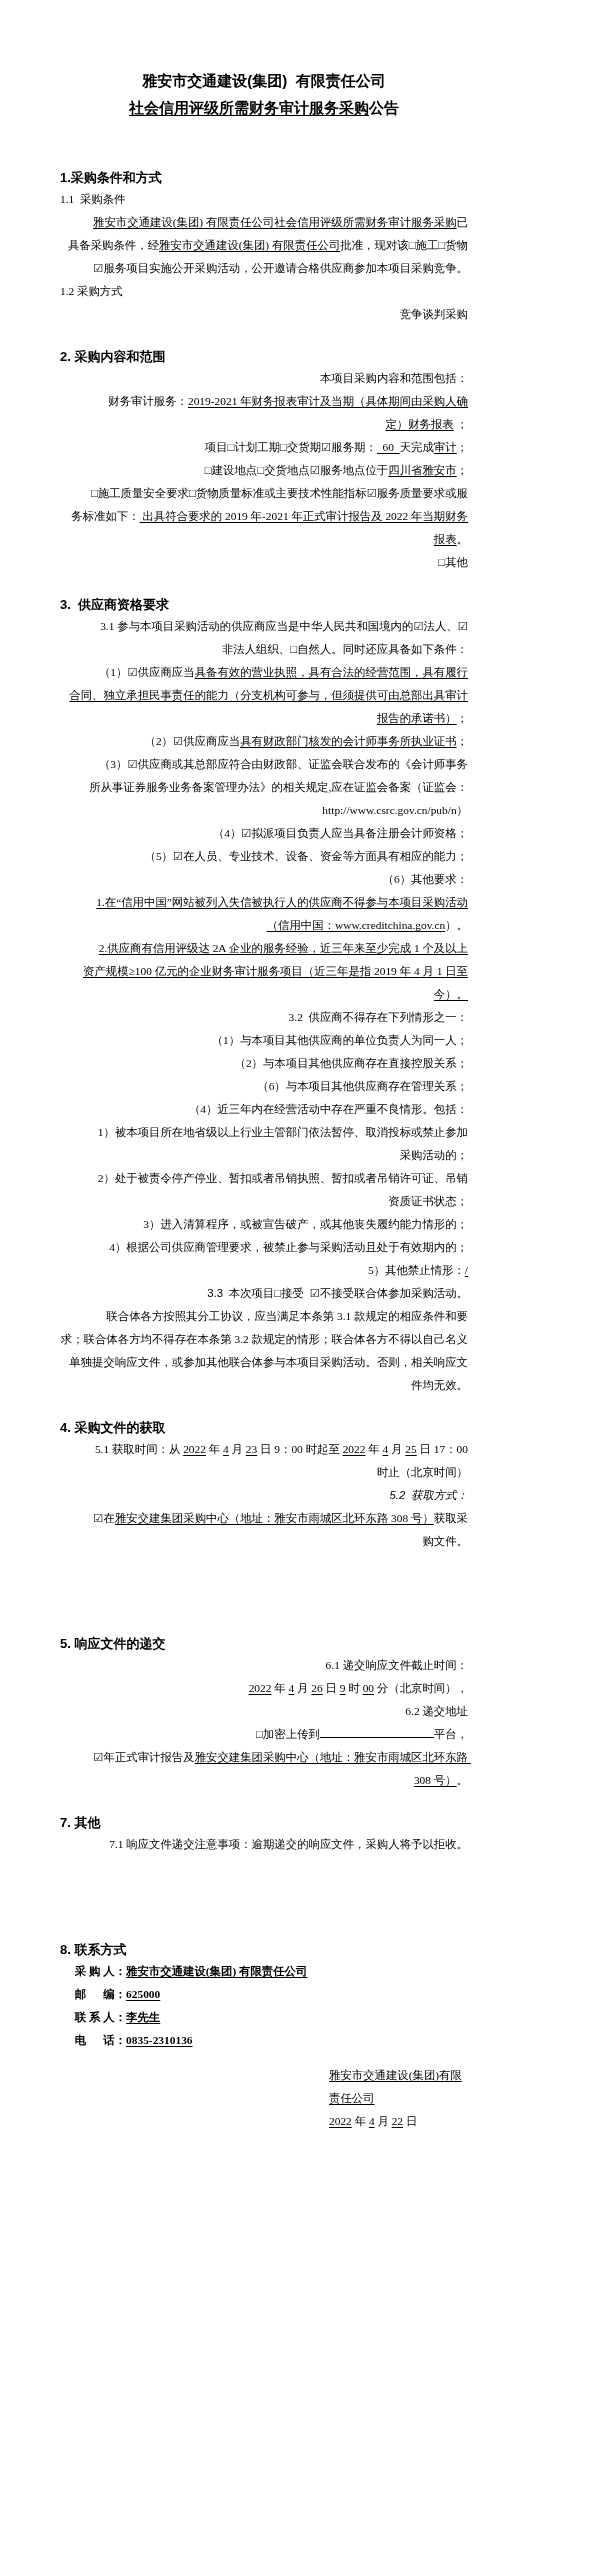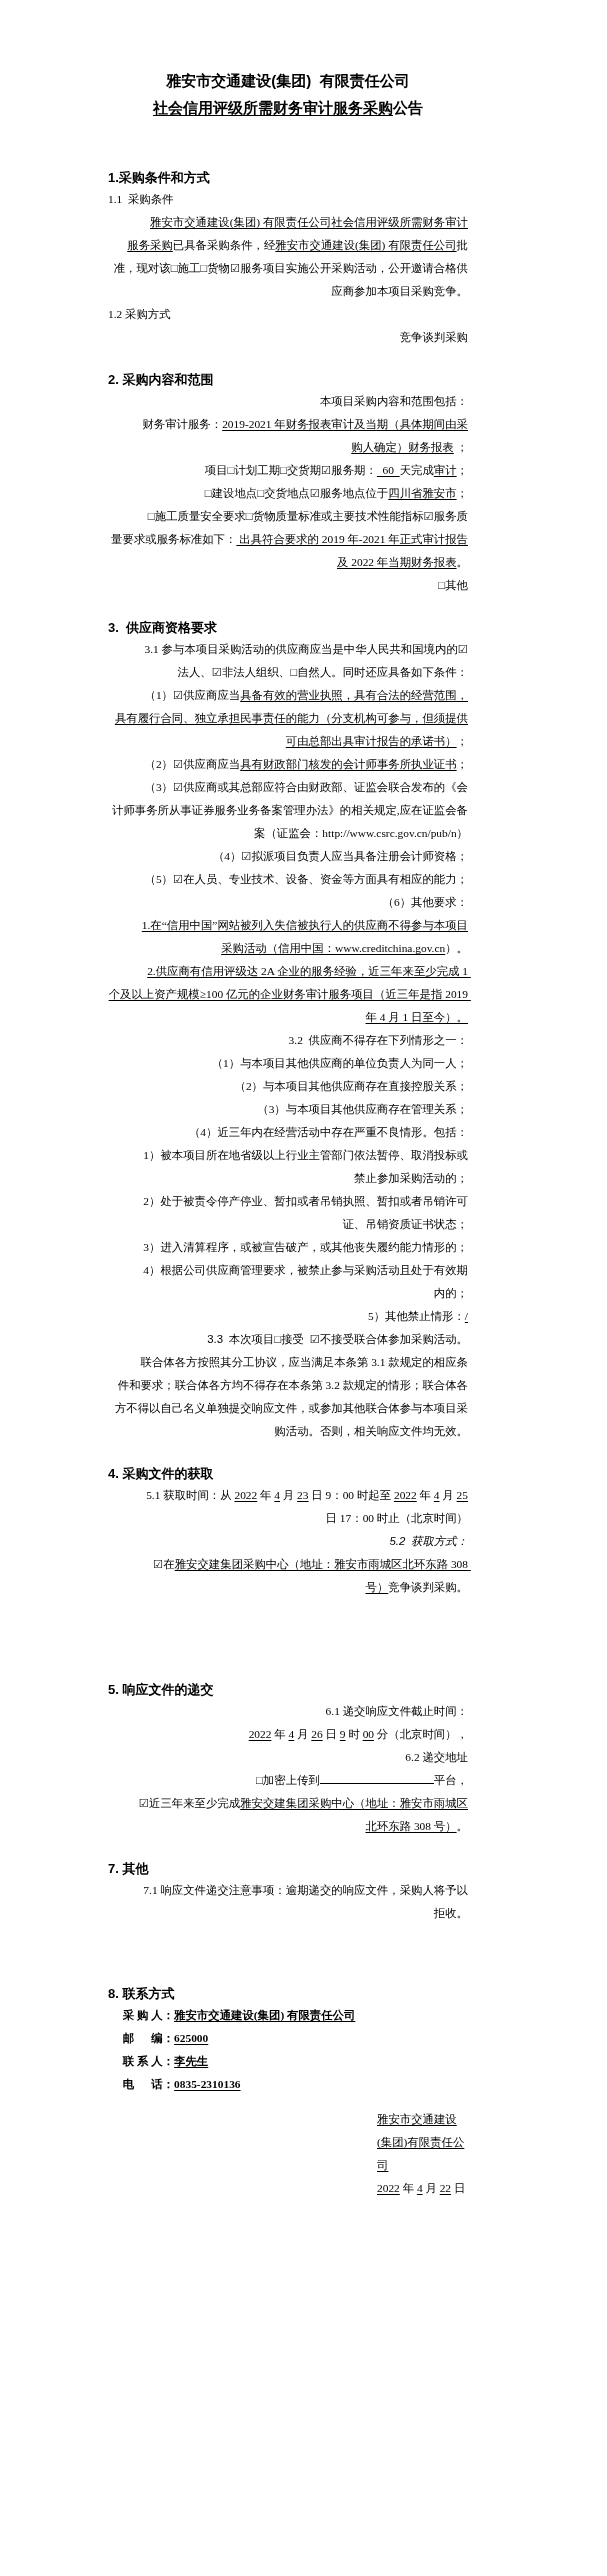--- a/index.html
+++ b/index.html
@@ -1,20 +1,20 @@
 <!DOCTYPE html>
 <html style="font-size:12px"><head>
 <meta charset="utf-8">
 <style>
   html,body{margin:0;padding:0;background:#ffffff;}
   body{width:607px;height:2576px;position:relative;color:#000;}
   .doc{
     box-sizing:border-box;
     width:541px;height:2576px;
-    padding:67px 73px 0 108px;
+    padding:67px 73px 0 60px;
     font-family:"Liberation Serif","DejaVu Serif","DejaVu Sans",serif;
     font-size:11.4px;line-height:23px;
     overflow:hidden;
   }
   .title{
     font-family:"Liberation Sans","DejaVu Sans",sans-serif;
     font-weight:bold;font-size:15px;line-height:27px;
     text-align:center;margin:0;white-space:pre-wrap;
   }
   .h{
@@ -27,21 +27,21 @@
   .ind1{text-indent:1.3em;font-weight:bold;}
   .u{text-decoration:underline;text-underline-offset:2.3px;}
   .sans{font-family:"Liberation Sans","DejaVu Sans",sans-serif;}
   .blank{display:inline-block;width:114px;height:1.05em;border-bottom:0.8px solid #000;vertical-align:baseline;}
   .sig{margin:12px 0 0 269px;}
   .mt6{margin-top:4.6px;font-style:italic;}
   .mt10{margin-top:7.6px;}
   .mt16{margin-top:12px;}
   .mt26{margin-top:20px;}
   .mt60{margin-top:46px;}
-  .mt72{margin-top:58px;}
+  .mt72{margin-top:83px;}
   .mt185{margin-top:140px;}
   .mt250{margin-top:80px;}
 </style>
 </head>
 <body>
 
 <div class="doc">
 
   <p class="title">雅安市交通建设(集团)  有限责任公司</p>
   <p class="title"><span class="u">社会信用评级所需财务审计服务采购</span><span class="">公告</span></p>
@@ -66,41 +66,41 @@
   <p class="body indent"><span class="">（2）☑供应商应当</span><span class="u">具有财政部门核发的会计师事务所执业证书</span><span class="">；</span></p>
   <p class="body indent"><span class="">（3）☑供应商或其总部应符合由财政部、证监会联合发布的《会计师事务所从事证券服务业务备案管理办法》的相关规定,应在证监会备案（证监会：http://www.csrc.gov.cn/pub/n）</span></p>
   <p class="body indent"><span class="">（4）☑拟派项目负责人应当具备注册会计师资格；</span></p>
   <p class="body indent mt185"><span class="">（5）☑在人员、专业技术、设备、资金等方面具有相应的能力；</span></p>
   <p class="body indent"><span class="">（6）其他要求：</span></p>
   <p class="body indent mt16"><span class="u">1.在“信用中国”网站被列入失信被执行人的供应商不得参与本项目采购活动（信用中国：www.creditchina.gov.cn</span><span class="">）。</span></p>
   <p class="body indent mt16"><span class="u">2.供应商有信用评级达 2A 企业的服务经验，近三年来至少完成 1 个及以上资产规模≥100 亿元的企业财务审计服务项目（近三年是指 2019 年 4 月 1 日至今）。</span></p>
   <p class="body indent mt16"><span class="">3.2  供应商不得存在下列情形之一：</span></p>
   <p class="body indent"><span class="">（1）与本项目其他供应商的单位负责人为同一人；</span></p>
   <p class="body indent"><span class="">（2）与本项目其他供应商存在直接控股关系；</span></p>
-  <p class="body indent"><span class="">（3）与本项目其他供应商存在管理关系；</span></p>
+  <p class="body indent"><span class="">（6）与本项目其他供应商存在管理关系；</span></p>
   <p class="body indent"><span class="">（4）近三年内在经营活动中存在严重不良情形。包括：</span></p>
   <p class="body indent"><span class="">1）被本项目所在地省级以上行业主管部门依法暂停、取消投标或禁止参加采购活动的；</span></p>
   <p class="body indent"><span class="">2）处于被责令停产停业、暂扣或者吊销执照、暂扣或者吊销许可证、吊销资质证书状态；</span></p>
   <p class="body indent"><span class="">3）进入清算程序，或被宣告破产，或其他丧失履约能力情形的；</span></p>
   <p class="body indent"><span class="">4）根据公司供应商管理要求，被禁止参与采购活动且处于有效期内的；</span></p>
   <p class="body indent"><span class="">5）其他禁止情形：</span><span class="u">/</span></p>
   <p class="body indent mt10"><span class="sans">3.3</span><span class="">  本次项目□接受  ☑不接受联合体参加采购活动。</span></p>
   <p class="body indent mt10"><span class="">联合体各方按照其分工协议，应当满足本条第 3.1 款规定的相应条件和要求；联合体各方均不得存在本条第 3.2 款规定的情形；联合体各方不得以自己名义单独提交响应文件，或参加其他联合体参与本项目采购活动。否则，相关响应文件均无效。</span></p>
 
   <h2 class="h mt26">4. 采购文件的获取</h2>
   <p class="body indent mt16"><span class="">5.1 获取时间：从 </span><span class="u">2022</span><span class=""> 年 </span><span class="u">4</span><span class=""> 月 </span><span class="u">23</span><span class=""> 日 9：00 时起至 </span><span class="u">2022</span><span class=""> 年 </span><span class="u">4</span><span class=""> 月 </span><span class="u">25</span><span class=""> 日 17：00 时止（北京时间）</span></p>
   <p class="body indent mt6"><span class="sans">5.2</span><span class="">  获取方式：</span></p>
-  <p class="body indent"><span class="">☑在</span><span class="u">雅安交建集团采购中心（地址：雅安市雨城区北环东路 308 号）</span><span class="">竞争谈判采购。</span></p>
+  <p class="body indent"><span class="">☑在</span><span class="u">雅安交建集团采购中心（地址：雅安市雨城区北环东路 308 号）</span><span class="">获取采购文件。</span></p>
 
   <h2 class="h mt250">5. 响应文件的递交</h2>
   <p class="body indent mt16"><span class="">6.1 递交响应文件截止时间：</span></p>
   <p class="body indent"><span class="u">2022</span><span class=""> 年 </span><span class="u">4</span><span class=""> 月 </span><span class="u">26</span><span class=""> 日 </span><span class="u">9</span><span class=""> 时 </span><span class="u">00</span><span class=""> 分（北京时间），</span></p>
   <p class="body indent"><span class="">6.2 递交地址</span></p>
   <p class="body indent"><span class="">□加密上传到</span><span class="blank"></span><span class="">平台，</span></p>
-  <p class="body indent"><span class="">☑近三年来至少完成</span><span class="u">雅安交建集团采购中心（地址：雅安市雨城区北环东路 308 号）</span><span class="">。</span></p>
+  <p class="body indent"><span class="">☑年正式审计报告及</span><span class="u">雅安交建集团采购中心（地址：雅安市雨城区北环东路 308 号）</span><span class="">。</span></p>
 
   <h2 class="h mt26">7. 其他</h2>
   <p class="body indent mt16"><span class="">7.1 响应文件递交注意事项：逾期递交的响应文件，采购人将予以拒收。</span></p>
 
   <h2 class="h mt72">8. 联系方式</h2>
   <p class="body ind1 mt16"><span class="">采 购 人：</span><span class="u">雅安市交通建设(集团) 有限责任公司</span></p>
   <p class="body ind1"><span class="">邮      编：</span><span class="u">625000</span></p>
   <p class="body ind1"><span class="">联 系 人：</span><span class="u">李先生</span></p>
   <p class="body ind1"><span class="">电      话：</span><span class="u">0835-2310136</span></p>
 

